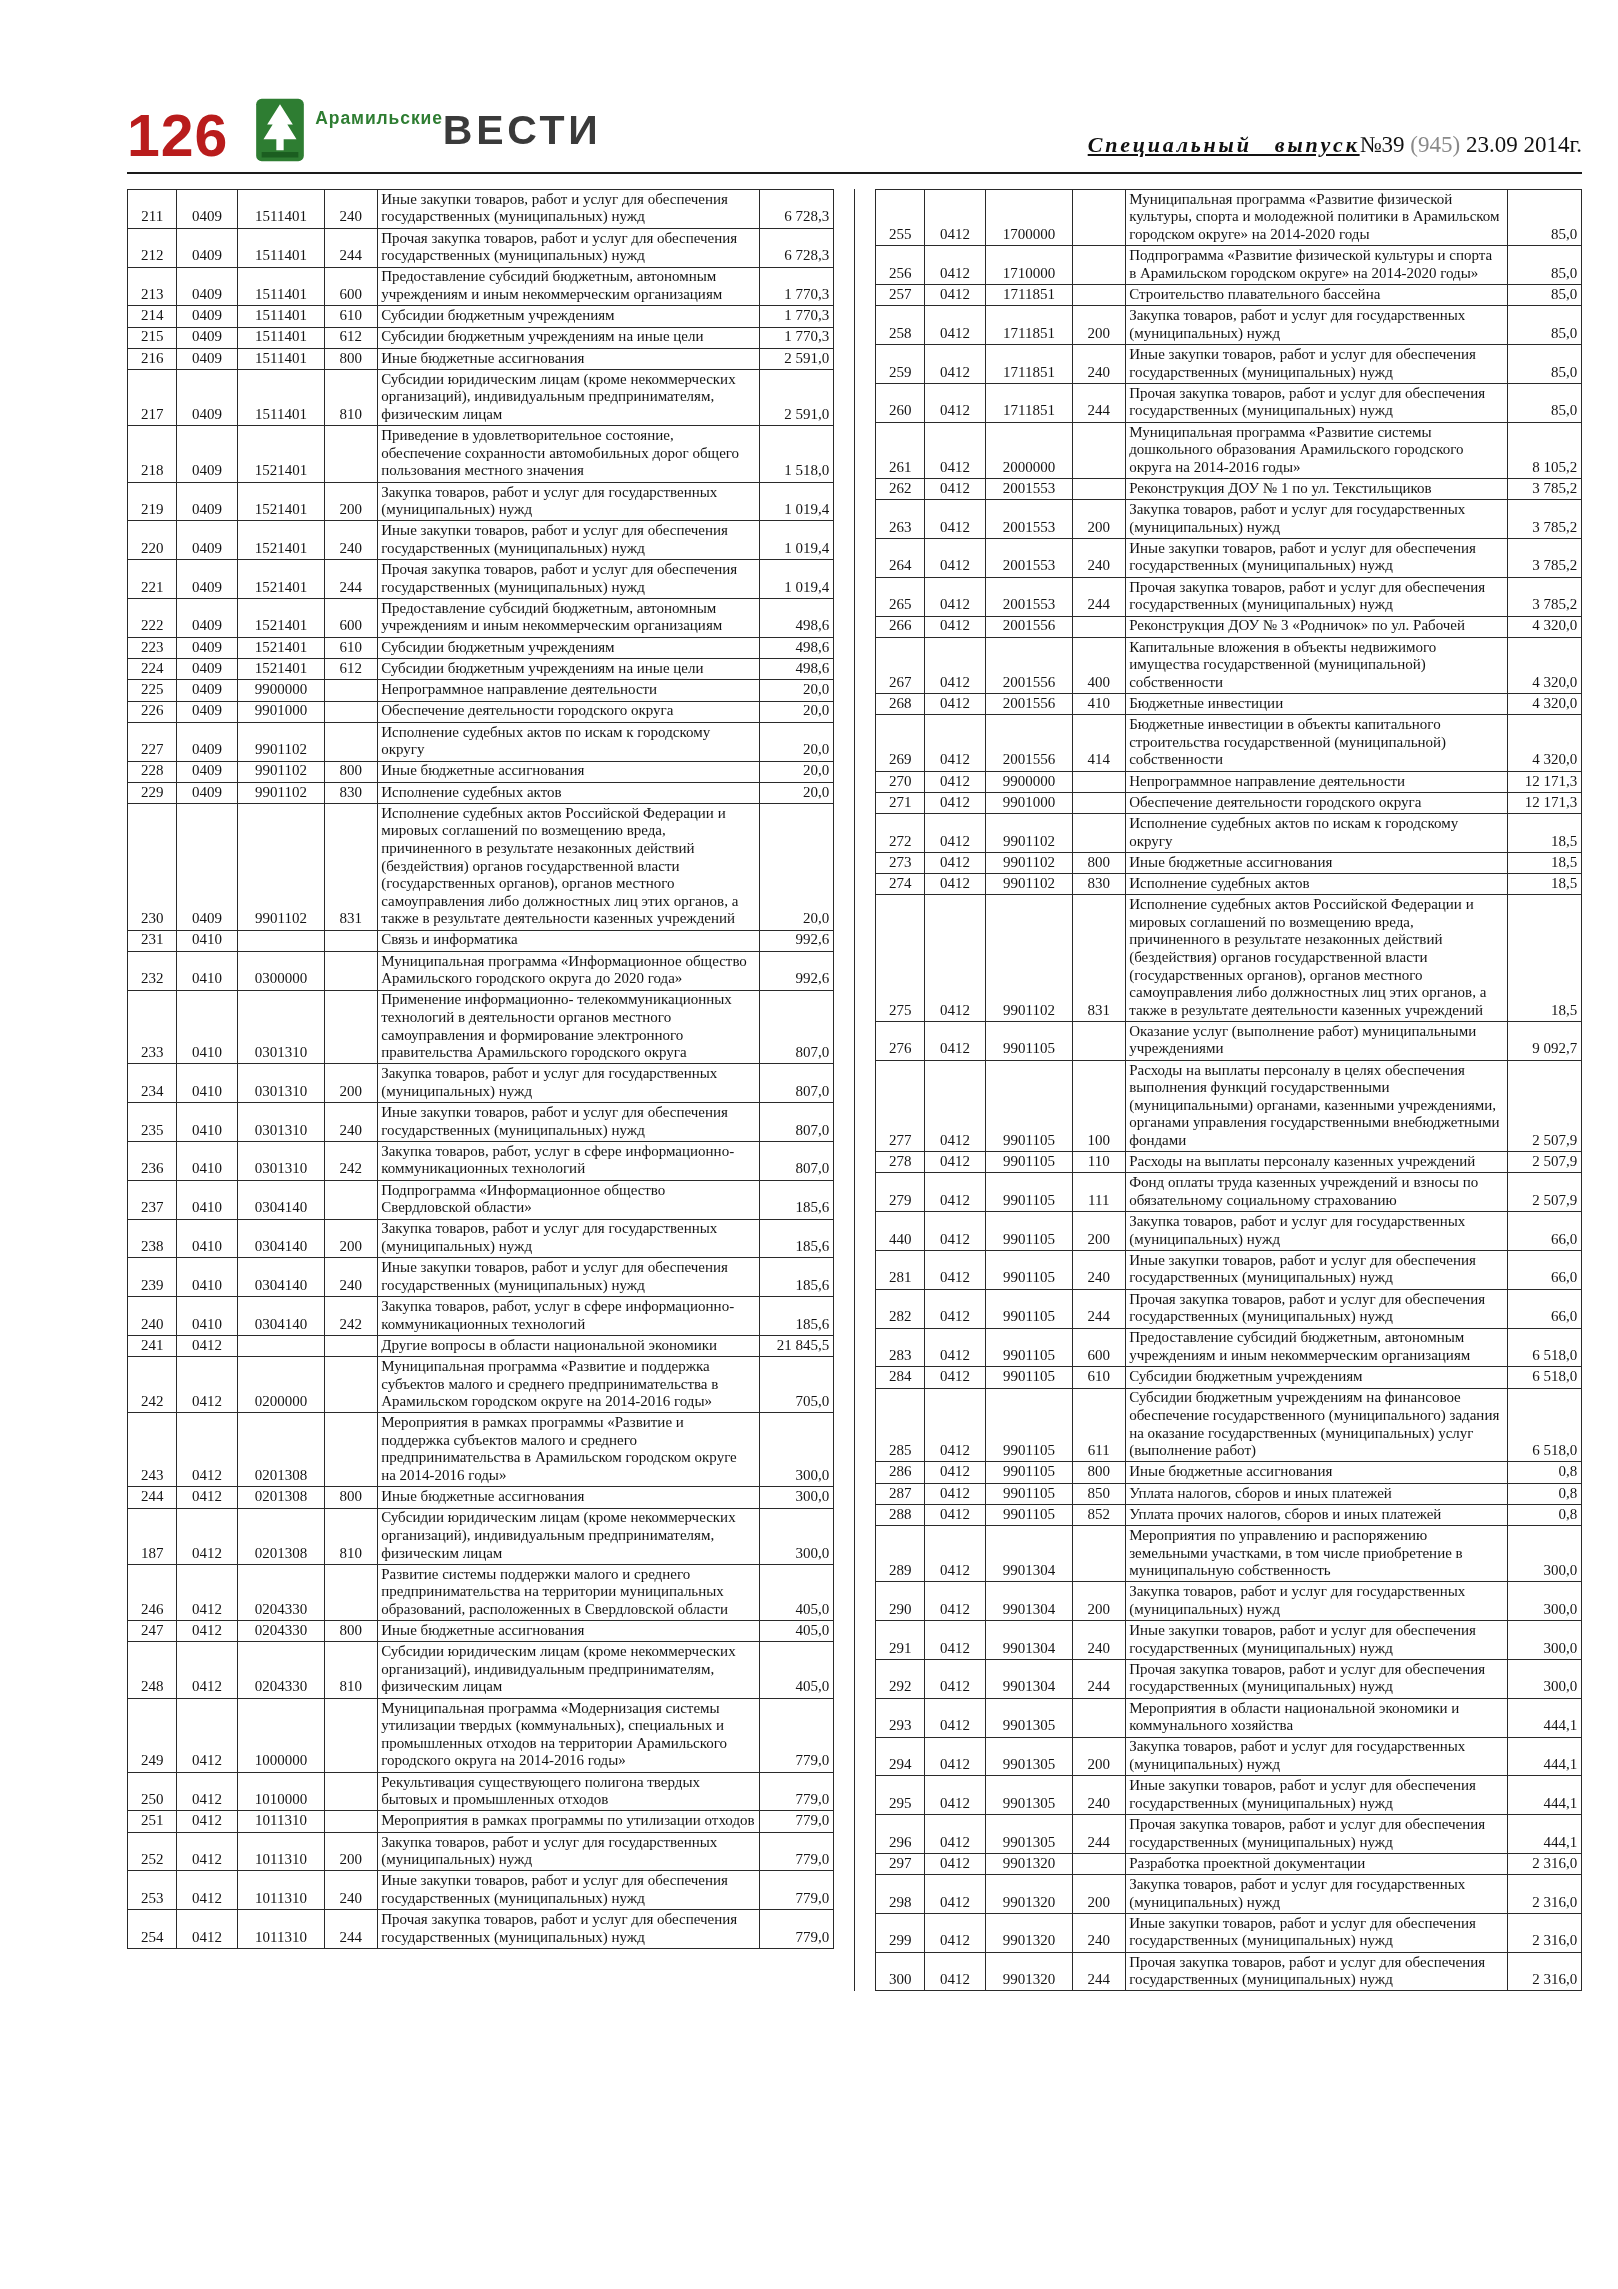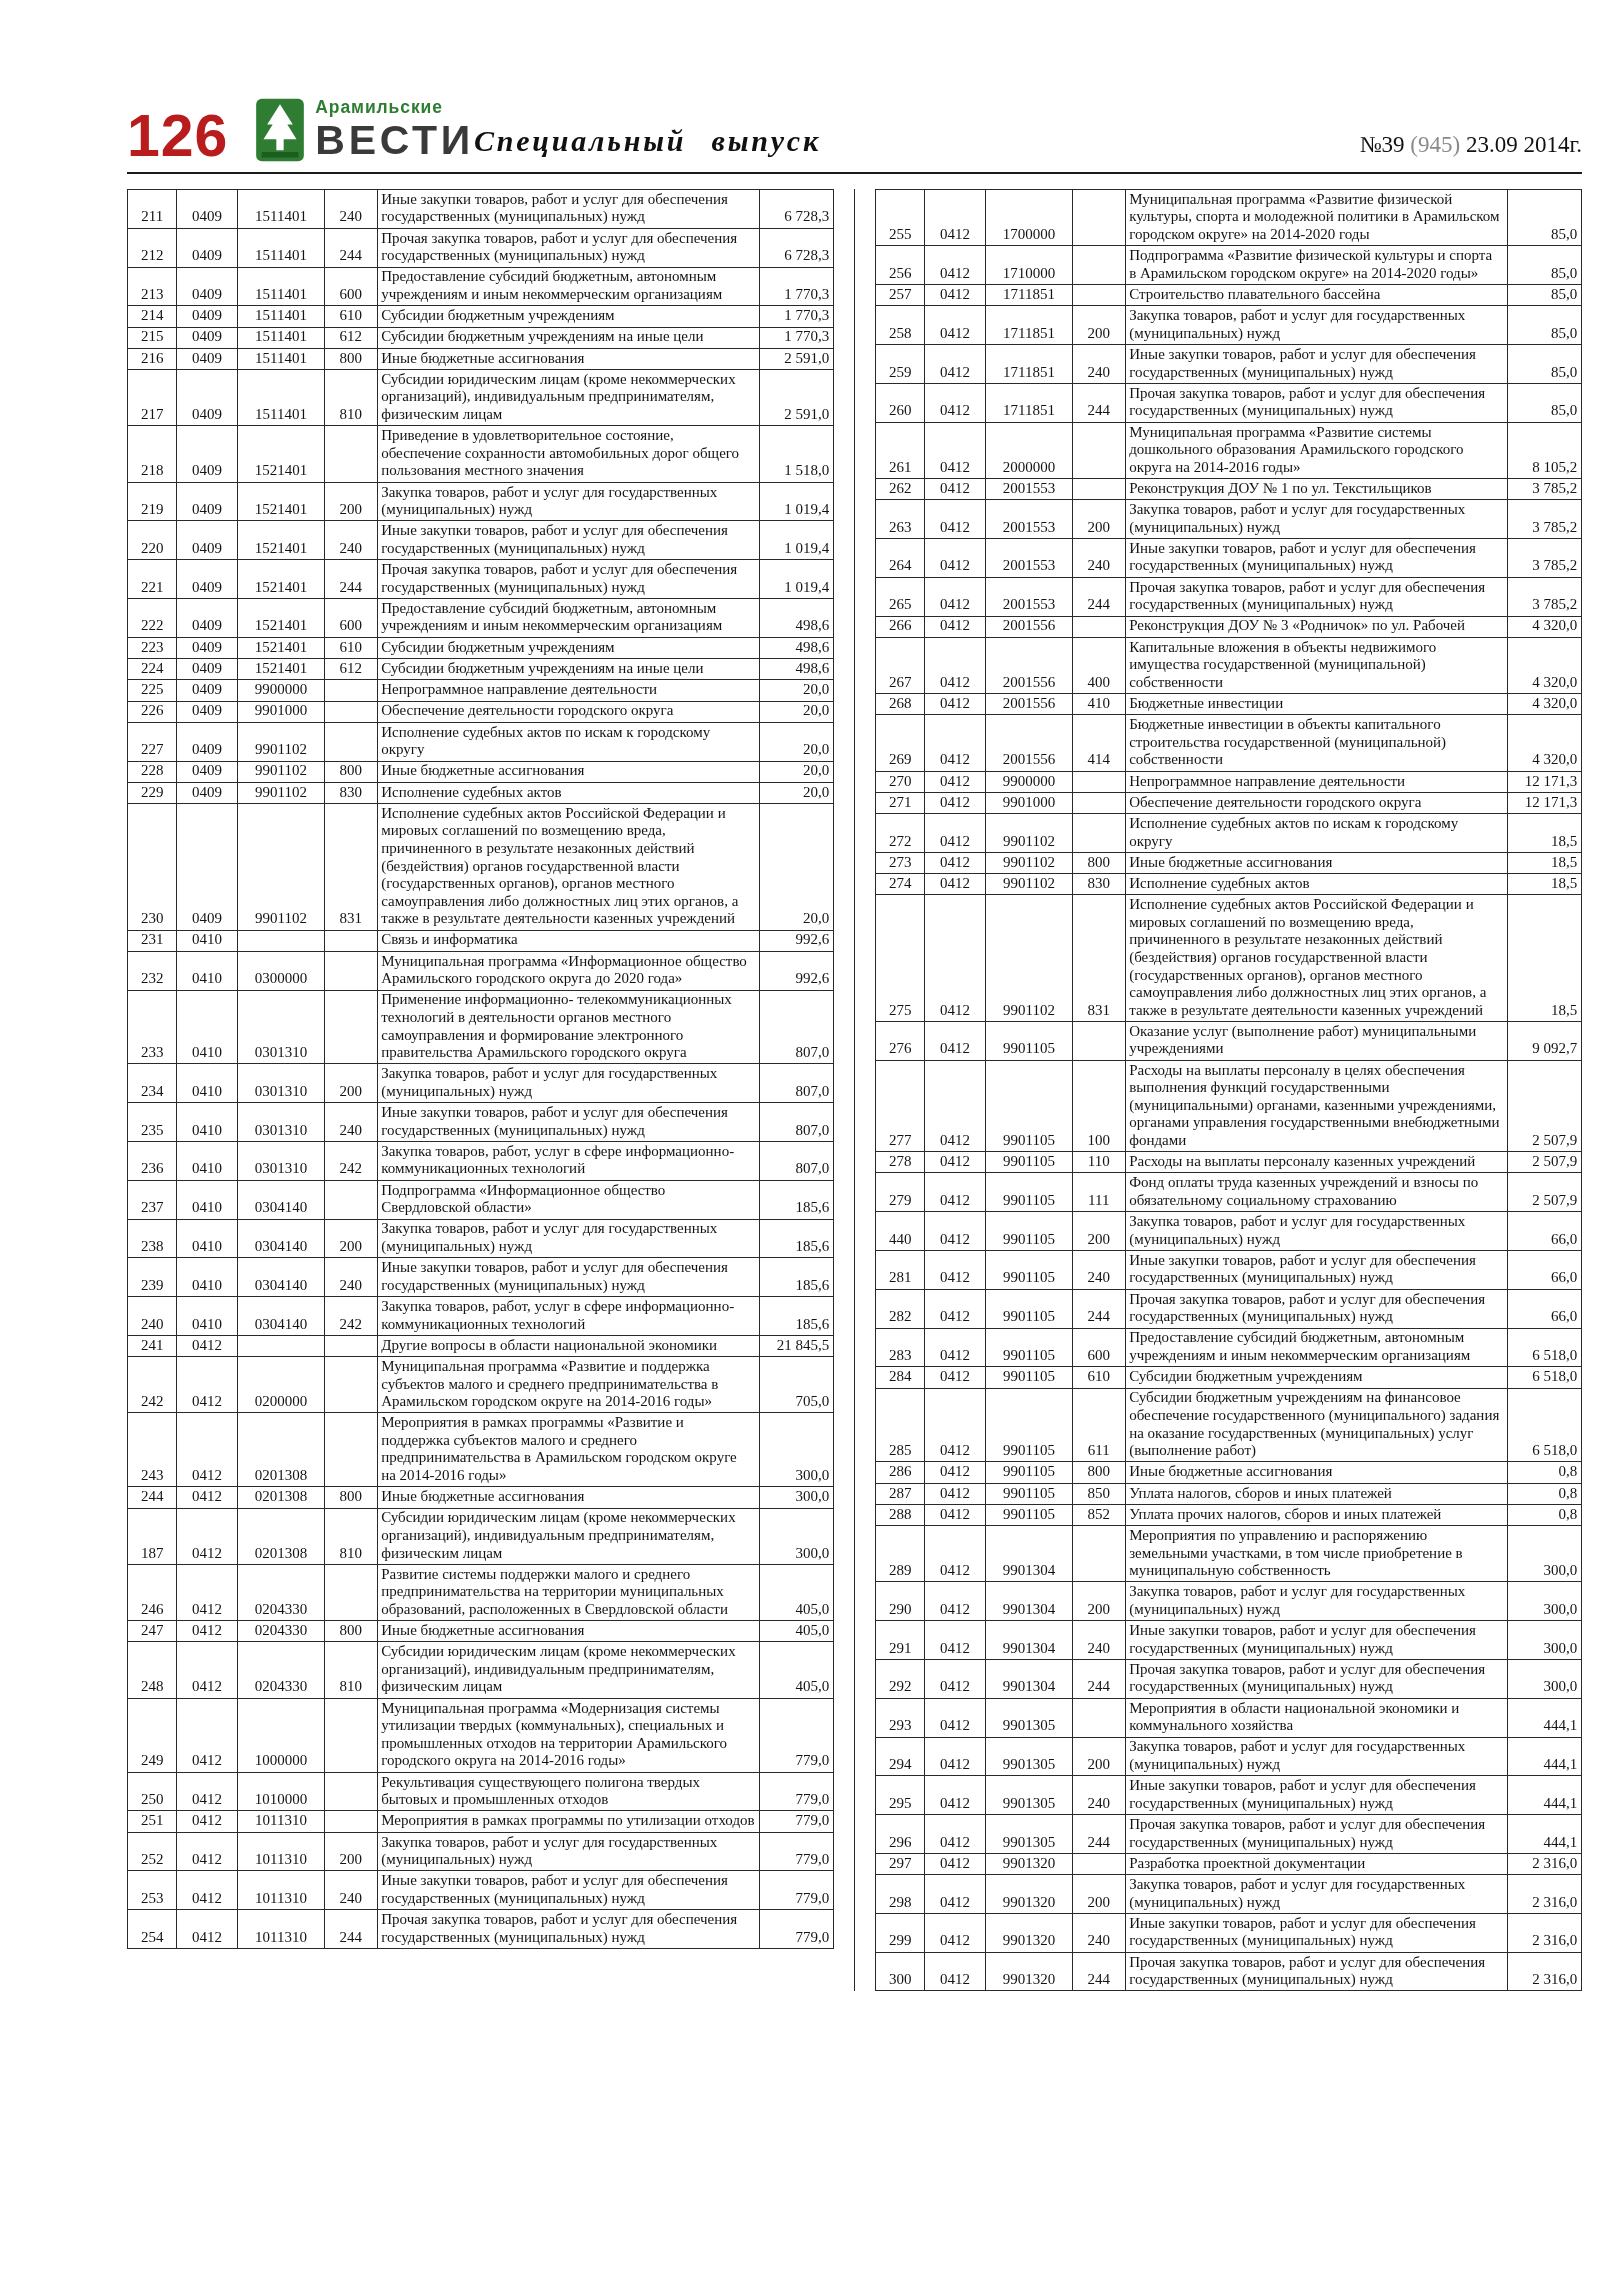--- a/index.html
+++ b/index.html
@@ -23,35 +23,35 @@
   .page-number {
     font-family:"Liberation Sans", sans-serif;
     font-weight:bold; font-size:59px; line-height:0.9;
     letter-spacing:0.9px; color:#b91c1c;
     margin-right:26px;
   }
   .masthead { display:flex; align-items:center; gap:9.2px; }
   .emblem {
     width:52px; height:66px; display:block;
   }
-  .masthead-text { display:flex; flex-direction:column; line-height:1;justify-content:space-between; }
+  .masthead-text { display:flex; flex-direction:row; line-height:1;justify-content:space-between; }
   .masthead-top {
     font-family:"Liberation Sans", sans-serif;
     color:#2e7d32; font-weight:bold; font-size:17.5px; letter-spacing:0.9px;
     margin-bottom:2.8px;
   }
   .masthead-title {
     font-family:"Liberation Sans", sans-serif;
     color:#3a3a3a; font-weight:bold; font-size:41px; letter-spacing:3.7px;
   }
   .issue-title {
-    flex:1; text-align:left;
+    flex:1; text-align:right;
     font-weight:bold; font-style:italic;
-    font-size:30px; letter-spacing:2.8px; word-spacing:14.8px;
-    color:#111; padding-bottom:5.5px;
+    font-size:22px; letter-spacing:2.8px; word-spacing:14.8px;
+    color:#111; padding-bottom:5.5px;text-decoration:underline;
   }
   .issue-info {
     font-size:23px; color:#111; white-space:nowrap; padding-bottom:5.5px;margin-top:40px;
   }
   .issue-info .paren { color:#8a8a8a; }
 
   
   .columns { display:flex; align-items:stretch; }
   .col { flex:1 1 0; min-width:0; }
   .col-divider { width:0; border-left:0.9px solid #2a2a2a; margin:0 20px; }

